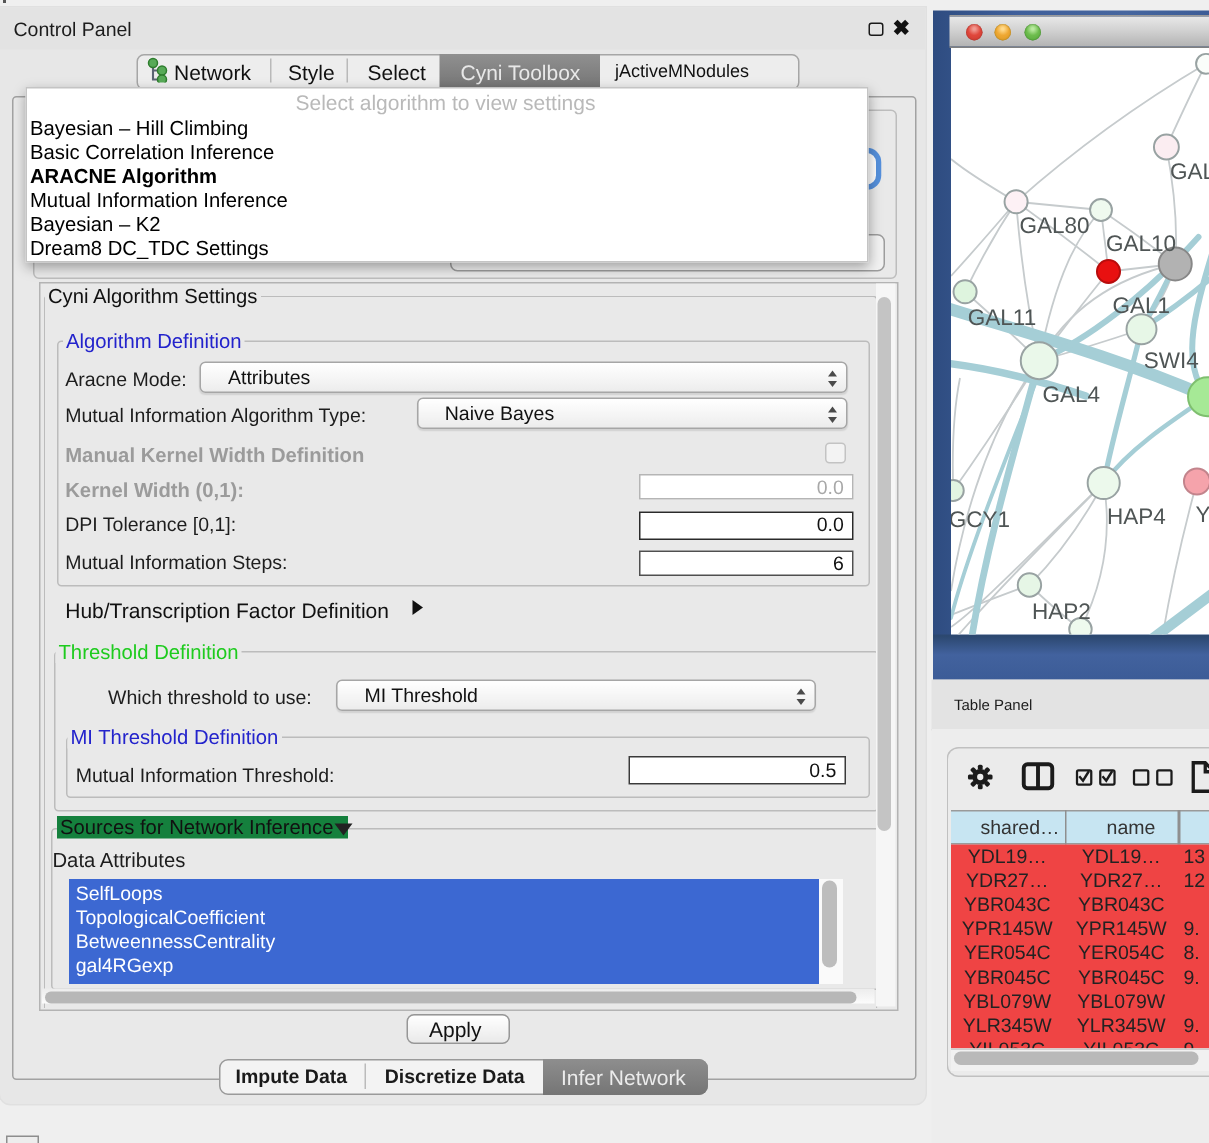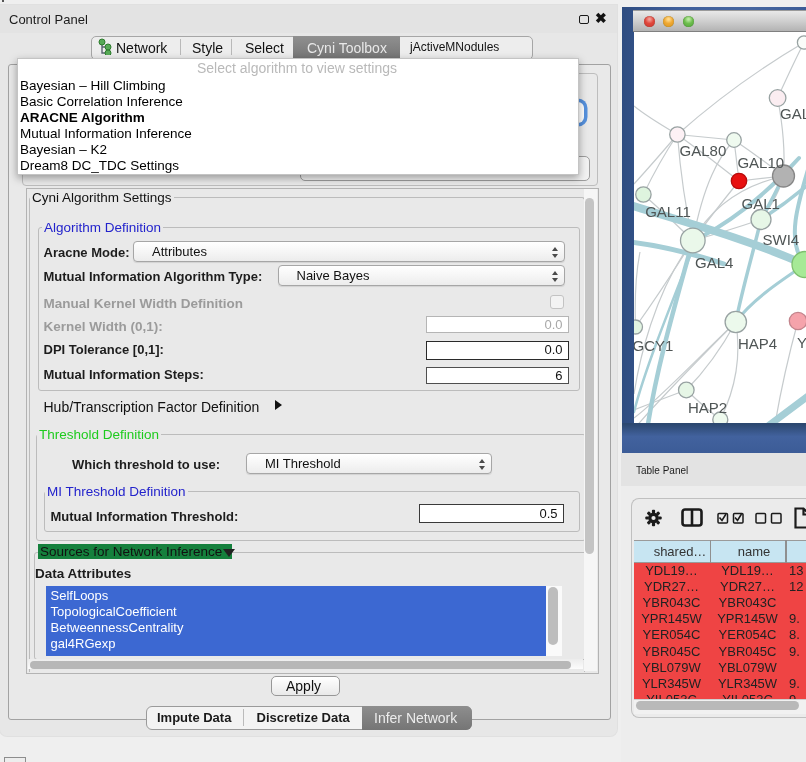--- a/index.html
+++ b/index.html
@@ -1,18 +1,18 @@
 <!DOCTYPE html>
 <html><head><meta charset="utf-8">
 <style>
 html,body{margin:0;padding:0}
 body{width:806px;height:762px;position:relative;overflow:hidden;background:#efefef;
   font-family:"Liberation Sans",sans-serif;-webkit-font-smoothing:antialiased}
 .abs{position:absolute}
-.lbl{position:absolute;font-size:13px;font-weight:bold;color:#1d1d1d;white-space:nowrap}
+.lbl{position:absolute;font-size:13px;font-weight:normal;color:#1d1d1d;white-space:nowrap}
 .glbl{position:absolute;font-size:13.5px;font-weight:bold;color:#9b9b9b;white-space:nowrap}
 .tb{position:absolute;background:#fff;border:1px solid #b5b5b5;font-size:13px;color:#111;
   text-align:right;white-space:nowrap;box-sizing:border-box}
 .combo{position:absolute;background:linear-gradient(#ffffff,#f4f4f4 60%,#ececec);
   border:1px solid #a6a6a6;border-radius:4px;box-sizing:border-box;
   box-shadow:0 1px 1px rgba(0,0,0,.10)}
 .combo .ct{position:absolute;left:18px;top:2px;font-size:13px;color:#111;white-space:nowrap}
 .step{position:absolute;right:6px;width:6px}
 .step .u{position:absolute;width:0;height:0;border-left:3px solid transparent;
   border-right:3px solid transparent;border-bottom:4px solid #4a4a4a;top:1px}
@@ -92,21 +92,21 @@
 <div class="tb" style="left:425.5px;top:341px;width:143px;height:18.5px;border:1.6px solid #2a2a2a;padding:0 5px 0 0;line-height:16px">0.0</div>
 <div class="lbl" style="left:43.5px;top:367px">Mutual Information Steps:</div>
 <div class="tb" style="left:425.5px;top:366.5px;width:143px;height:17px;border:1px solid #4f4f4f;padding:0 5px 0 0;line-height:16px">6</div>
 
 <div class="abs" style="left:43.5px;top:398.5px;font-size:14px;color:#111">Hub/Transcription Factor Definition</div>
 <div class="abs" style="left:275px;top:400px;width:0;height:0;border-top:5px solid transparent;border-bottom:5px solid transparent;border-left:7px solid #111"></div>
 
 <div class="gbox" style="left:36px;top:434px;width:548px;height:105px"></div>
 <div class="gtitle" style="left:37px;top:426.5px;color:#1ecb1e">Threshold Definition</div>
 <div class="lbl" style="left:72px;top:457px">Which threshold to use:</div>
-<div class="combo" style="left:246px;top:452.5px;width:246px;height:21.5px">
+<div class="combo" style="left:224px;top:452.5px;width:320px;height:21.5px">
   <span class="ct">MI Threshold</span>
   <div class="step" style="top:4px">
       <div class="u"></div>
       <div class="d"></div>
     </div>
 </div>
 
 <div class="gbox" style="left:44px;top:491px;width:534px;height:39px"></div>
 <div class="gtitle" style="left:45px;top:483.5px;color:#2323cc">MI Threshold Definition</div>
 <div class="lbl" style="left:50.5px;top:508.5px">Mutual Information Threshold:</div>

